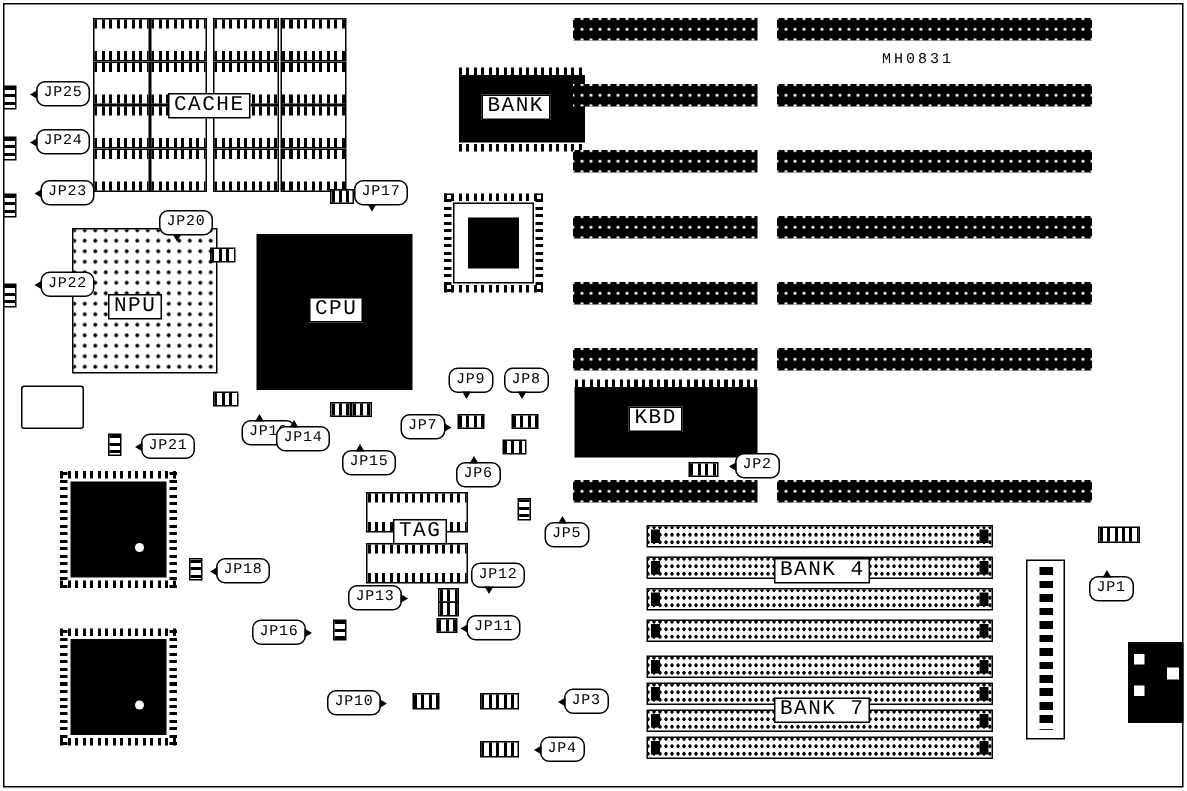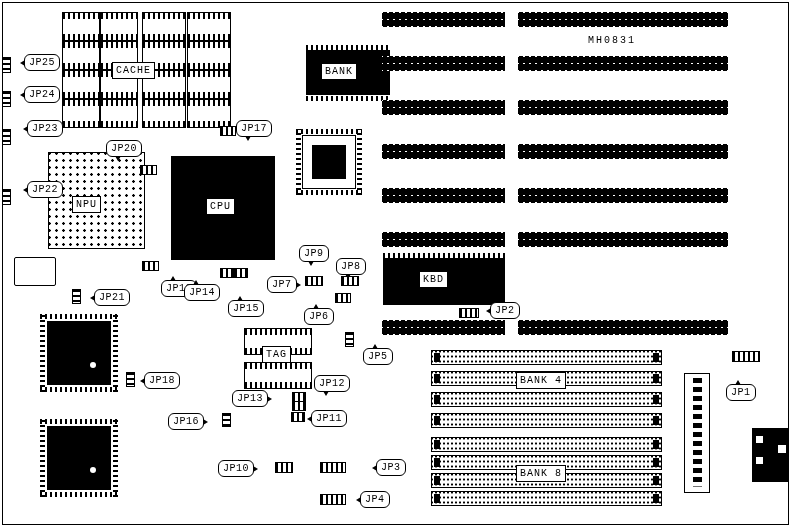--- a/index.html
+++ b/index.html
@@ -43,21 +43,21 @@
        background-size:4px 5px;background-position:2px 3px;}
   .simm::before,.simm::after{content:"";position:absolute;top:2px;width:6px;height:9px;background:#000;}
   .simm::before{left:2px}.simm::after{right:2px}
   
   .jmp{position:absolute;border:1px solid #000;
        background:repeating-linear-gradient(90deg,#000 0 2px,#fff 2px 5px);}
   .jmpv{position:absolute;border:1px solid #000;
        background:repeating-linear-gradient(180deg,#000 0 2px,#fff 2px 5px);}
   
   .lbl{position:absolute;z-index:20;border:1px solid #000;background:#fff;
-       font-size:10px;line-height:15px;height:15px;text-align:left;letter-spacing:1px;
+       font-size:14px;line-height:15px;height:15px;text-align:left;letter-spacing:1px;
        padding:0 3px;white-space:nowrap;}
   
   .callout{position:absolute;z-index:30;border:1px solid #000;border-radius:6px;background:#fff;
        font-size:10px;line-height:13px;height:13px;padding:1px 4px;white-space:nowrap;letter-spacing:0.5px;}
   .t-left::after{content:"";position:absolute;left:-5px;top:50%;margin-top:-3px;
        border-top:3px solid transparent;border-bottom:3px solid transparent;border-right:5px solid #000;}
   .t-right::after{content:"";position:absolute;right:-5px;top:50%;margin-top:-3px;
        border-top:3px solid transparent;border-bottom:3px solid transparent;border-left:5px solid #000;}
   .t-up::after{content:"";position:absolute;top:-5px;left:8px;
        border-left:3px solid transparent;border-right:3px solid transparent;border-bottom:5px solid #000;}
@@ -139,21 +139,21 @@
   <div class="slot" style="left:382px;top:232px;width:123px"></div>
   <div class="slot" style="left:518px;top:232px;width:210px"></div>
   <div class="slot" style="left:382px;top:320px;width:123px"></div>
   <div class="slot" style="left:518px;top:320px;width:210px"></div>
 
   <div class="ticks-h" style="left:383px;top:253px;width:122px"></div>
   <div class="bb" style="left:383px;top:258px;width:122px;height:47px"></div>
   <div class="lbl" style="left:419px;top:271px">KBD</div>
 
   <div class="callout t-down" style="left:299px;top:245px">JP9</div>
-  <div class="callout t-down" style="left:336px;top:258px">JP8</div>
+  <div class="callout t-down" style="left:336px;top:245px">JP8</div>
   <div class="jmp" style="left:305px;top:276px;width:16px;height:8px"></div>
   <div class="jmp" style="left:341px;top:276px;width:16px;height:8px"></div>
   <div class="callout t-right" style="left:267px;top:276px">JP7</div>
   <div class="callout t-up" style="left:304px;top:308px">JP6</div>
   <div class="jmp" style="left:335px;top:293px;width:14px;height:8px"></div>
   <div class="callout t-left" style="left:490px;top:302px">JP2</div>
   <div class="jmp" style="left:459px;top:308px;width:18px;height:8px"></div>
   <div class="callout t-up" style="left:363px;top:348px">JP5</div>
   <div class="jmpv" style="left:345px;top:332px;width:7px;height:13px"></div>
 
@@ -202,21 +202,21 @@
 
   <div class="simm" style="left:431px;top:350px;width:229px"></div>
   <div class="simm" style="left:431px;top:371px;width:229px"></div>
   <div class="simm" style="left:431px;top:392px;width:229px"></div>
   <div class="simm" style="left:431px;top:413px;width:229px"></div>
   <div class="lbl" style="left:516px;top:372px">BANK 4</div>
   <div class="simm" style="left:431px;top:437px;width:229px"></div>
   <div class="simm" style="left:431px;top:455px;width:229px"></div>
   <div class="simm" style="left:431px;top:473px;width:229px"></div>
   <div class="simm" style="left:431px;top:491px;width:229px"></div>
-  <div class="lbl" style="left:516px;top:465px">BANK 8</div>
+  <div class="lbl" style="left:516px;top:465px">BANK 7</div>
 
   <div class="vconn" style="left:684px;top:373px;width:24px;height:118px"></div>
   <div class="jmp" style="left:732px;top:351px;width:26px;height:9px"></div>
   <div class="callout t-up" style="left:726px;top:384px">JP1</div>
 
   <div class="bb" style="left:752px;top:428px;width:37px;height:54px"></div>
   <div class="ws" style="left:756px;top:436px;width:7px;height:7px"></div>
   <div class="ws" style="left:756px;top:457px;width:7px;height:7px"></div>
   <div class="ws" style="left:778px;top:445px;width:8px;height:8px"></div>
 </div>

